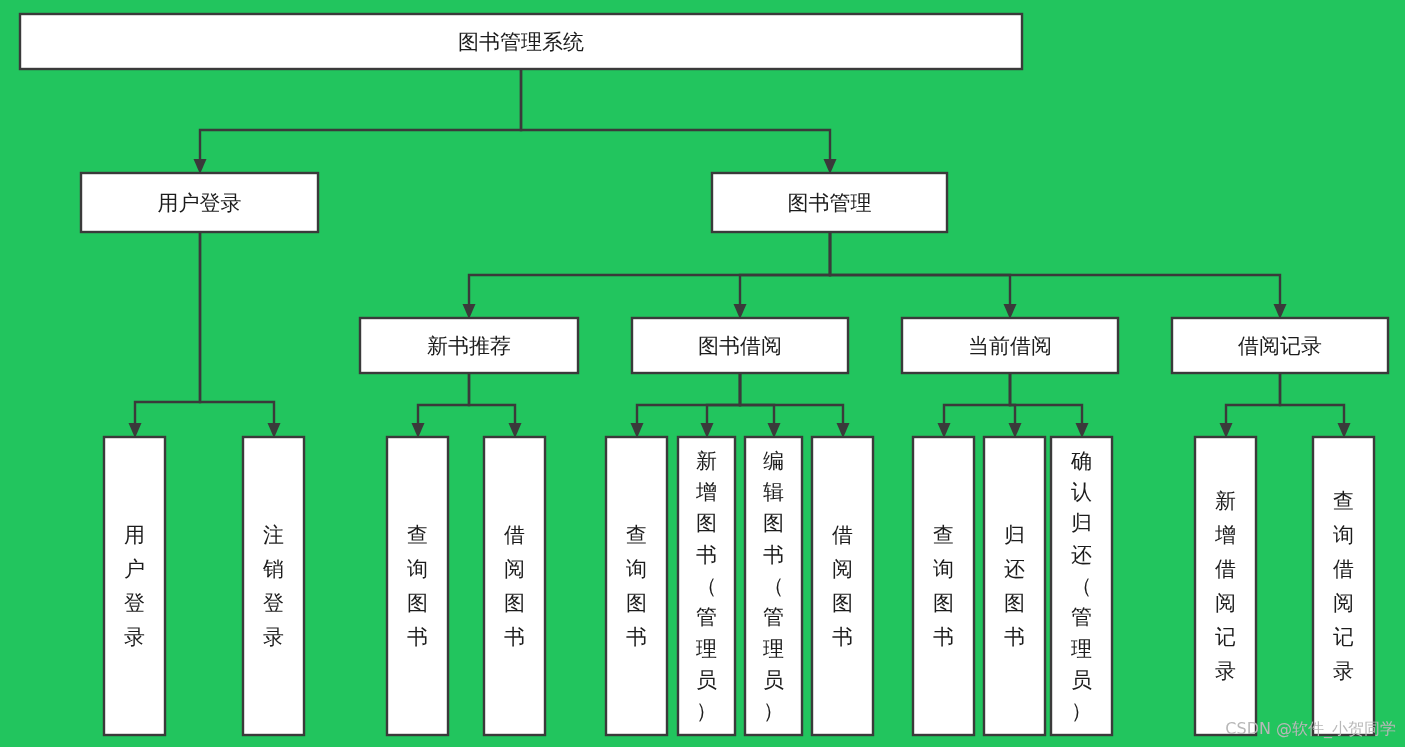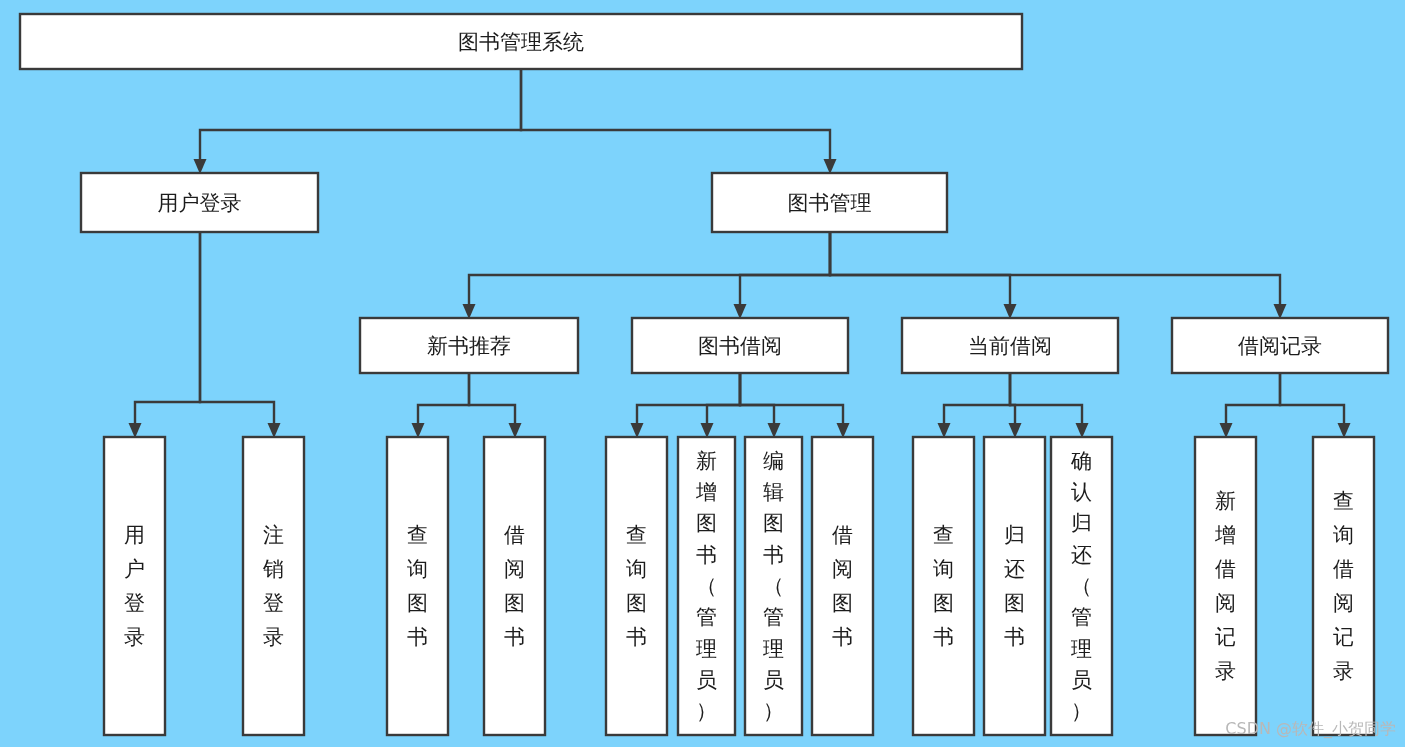--- a/index.html
+++ b/index.html
@@ -8,21 +8,21 @@
     padding: 0;
     background: #ffffff;
   }
   body {
     font-family: "DejaVu Sans", "Liberation Sans", sans-serif;
   }
   #diagram-root {
     position: relative;
     width: 1405px;
     height: 747px;
-    background: #7dd3fc;
+    background: #22c55e;
     overflow: hidden;
   }
   svg.canvas {
     position: absolute;
     inset: 0;
     width: 1405px;
     height: 747px;
     display: block;
   }
   .node-box {

